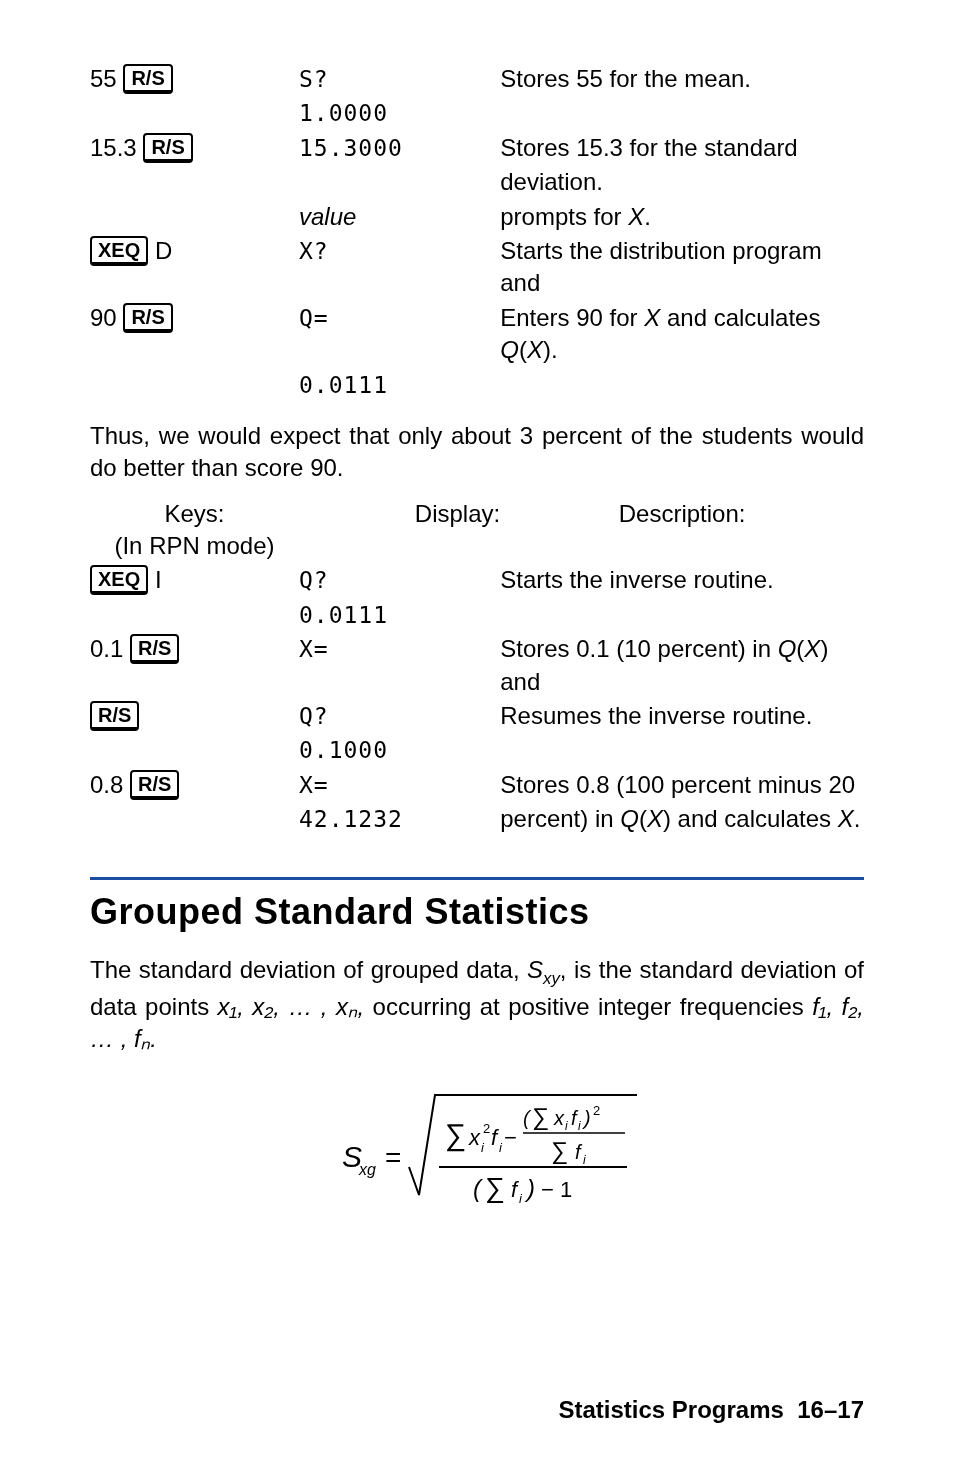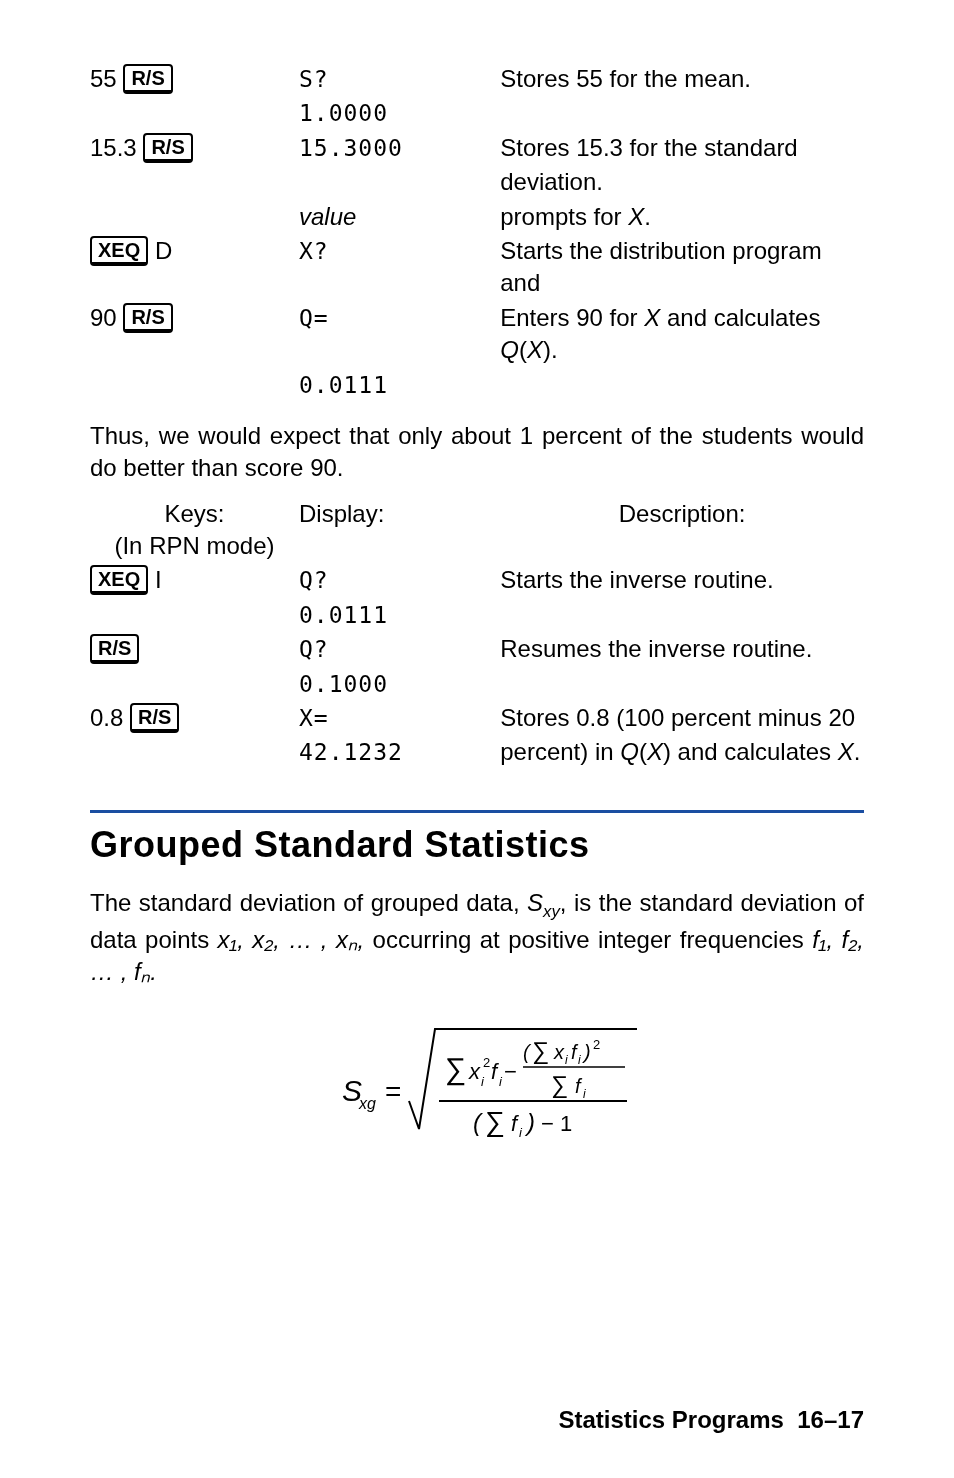--- a/index.html
+++ b/index.html
@@ -44,21 +44,21 @@
   }
   table.ex td {
     vertical-align: top;
     padding: 1px 0;
   }
   table.ex td.c1 { width: 27%; }
   table.ex td.c2 { width: 26%; }
   table.ex td.c3 { width: 47%; }
   .thead td { font-weight: 400; text-align: center; padding-top: 4px; padding-bottom: 12px; }
   .thead .c1 { text-align: center; }
-  .thead .c2 { text-align: left; margin-top: 36px; }
+  .thead .c2 { text-align: right; margin-top: 36px; }
   .thead .c3 { text-align: center; }
   .para {
     text-align: justify;
     margin: 18px 0 12px 0;
   }
   .hr {
     border: none;
     border-top: 3px solid #1a4ea1;
     margin: 40px 0 8px 0;
   }
@@ -69,21 +69,21 @@
     margin: 6px 0 16px 0;
     letter-spacing: 0.5px;
   }
   .italic { font-style: italic; }
   .formula {
     text-align: center;
     margin: 20px 0 20px 0;
   }
   .footer {
     position: absolute;
-    bottom: 42px;
+    bottom: 52px;
     right: 90px;
     font-weight: 700;
     font-size: 24px;
   }
   sub { font-size: 0.7em; font-style: italic; margin-top: 8px; }
   .sxy sub { font-style: italic; }
 </style>
 </head>
 <body>
 
@@ -142,21 +142,21 @@
       <td class="c3"><span>Enters 90 for <span class="italic">X</span> and calculates <span class="italic">Q</span>(<span class="italic">X</span>).</span></td>
     </tr>
     <tr>
       <td class="c1"></td>
       <td class="c2"><span class="mono">0.0111</span></td>
       <td class="c3"></td>
     </tr>
   </tbody>
     </table>
 
-  <p class="para">Thus, we would expect that only about 1 percent of the students would do better than score 90.</p>
+  <p class="para">Thus, we would expect that only about 3 percent of the students would do better than score 90.</p>
 
   <table class="ex">
     <tbody>
         <tr class="thead">
       <td class="c1">
         <span>Keys:</span><br><span>(In RPN mode)</span>
       </td>
       <td class="c2">Display:</td>
       <td class="c3">Description:</td>
     </tr>
@@ -165,20 +165,25 @@
       <td class="c1"><span class="keybox">XEQ</span><span> I</span></td>
       <td class="c2"><span class="mono">Q?</span></td>
       <td class="c3"><span>Starts the inverse routine.</span></td>
     </tr>
     <tr>
       <td class="c1"></td>
       <td class="c2"><span class="mono">0.0111</span></td>
       <td class="c3"></td>
     </tr>
 
+    <tr>
+      <td class="c1"><span>0.1 </span><span class="keybox">R/S</span></td>
+      <td class="c2"><span class="mono">X=</span></td>
+      <td class="c3"><span>Stores 0.1 (10 percent) in <span class="italic">Q</span>(<span class="italic">X</span>) and</span></td>
+    </tr>
 
     <tr>
       <td class="c1"><span class="keybox">R/S</span></td>
       <td class="c2"><span class="mono">Q?</span></td>
       <td class="c3"><span>Resumes the inverse routine.</span></td>
     </tr>
     <tr>
       <td class="c1"></td>
       <td class="c2"><span class="mono">0.1000</span></td>
       <td class="c3"></td>

